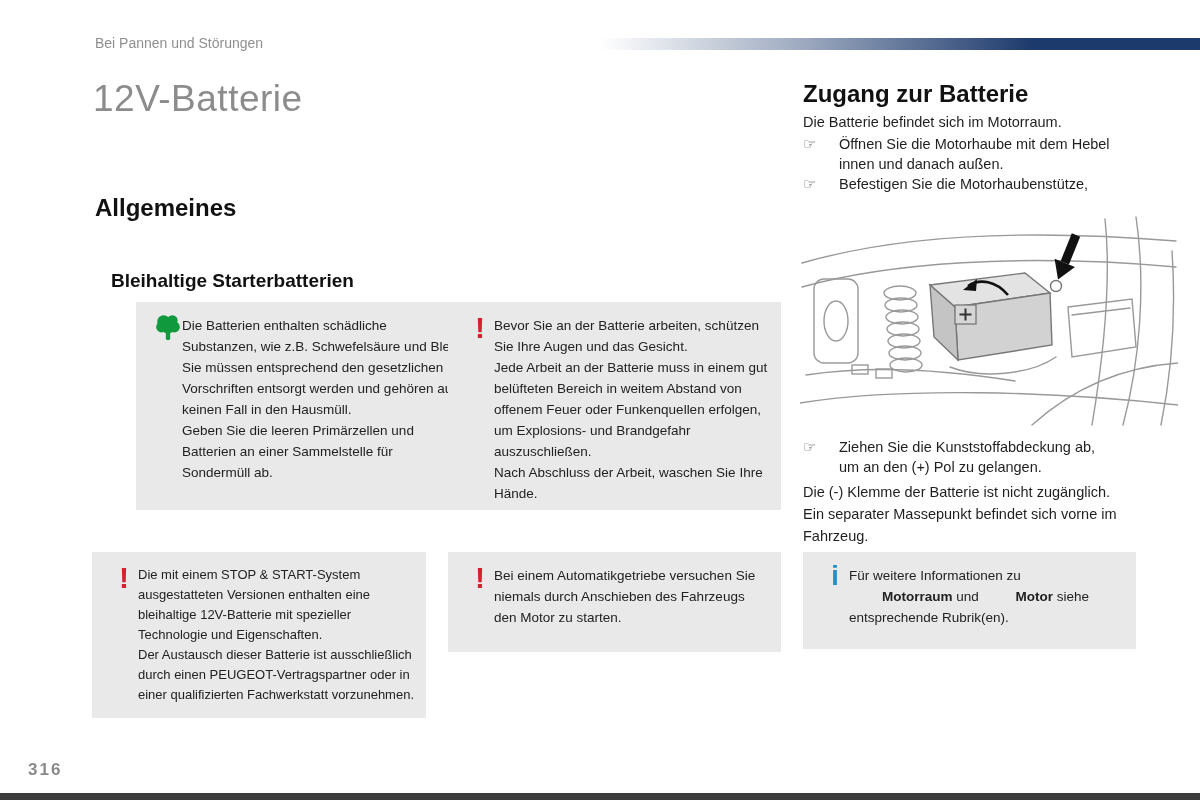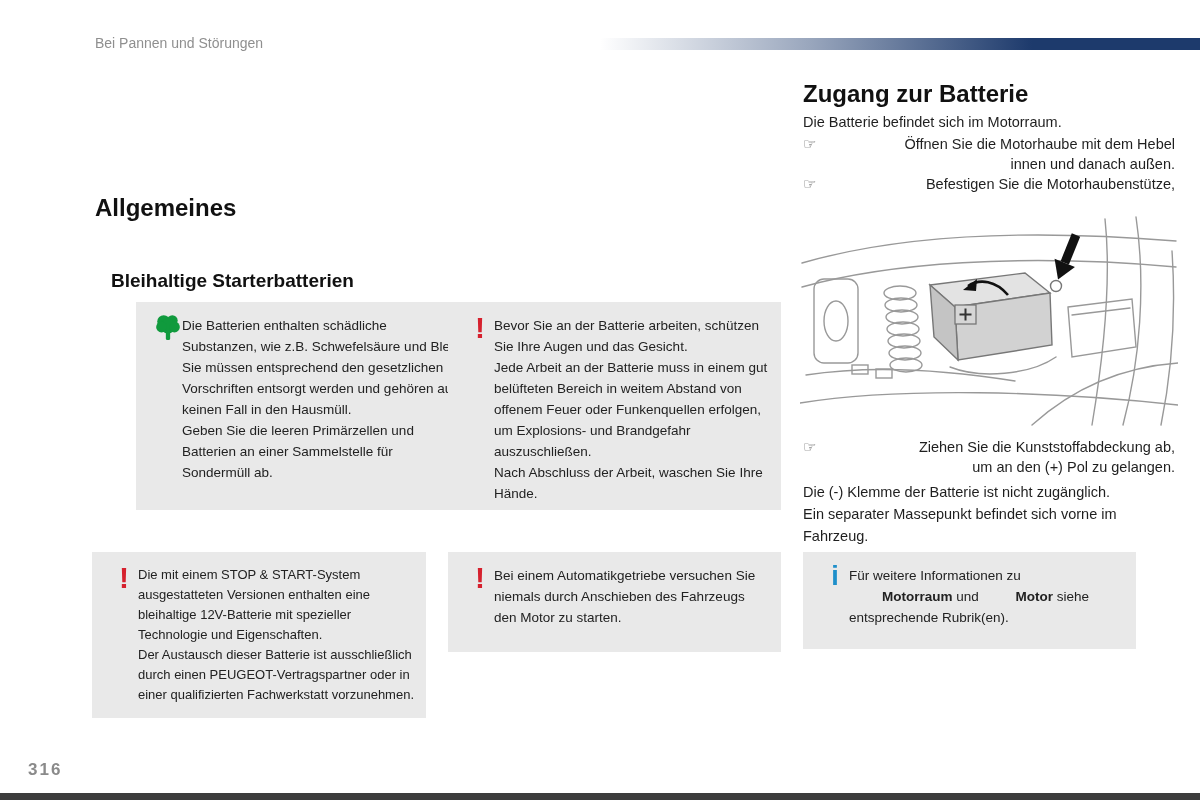--- a/index.html
+++ b/index.html
@@ -38,21 +38,21 @@
   .note-text {
     position:absolute; left:46px; top:13px; right:11px;
     font-size:13.5px; line-height:21px; color:#222; white-space:pre-line;
   }
   .note-c .note-text { font-size:13px; line-height:20px; }
 
   .lead { position:absolute; left:803px; top:114px; width:370px; margin:0; font-size:14.5px; }
   .steps { position:absolute; left:803px; top:134px; width:372px; }
   .step { display:flex; align-items:flex-start; }
   .hand { flex:0 0 36px; font-size:15px; color:#555; line-height:20px; }
-  .step-text { flex:1; font-size:14.5px; line-height:20px; white-space:pre-line;text-align:right; }
+  .step-text { flex:1; font-size:14.5px; line-height:20px; white-space:pre-line; }
   .steps-lower { position:absolute; left:803px; top:437px; width:372px; }
   .after-text {
     position:absolute; left:803px; top:481px; width:370px; margin:0;
     font-size:14.5px; line-height:22px; white-space:pre-line;
   }
 
   .illus { position:absolute; left:800px; top:215px; width:378px; height:212px; }
 
   .pagenum {
     position:absolute; left:28px; top:760px; font-size:17px; font-weight:700;
@@ -65,20 +65,21 @@
   b { font-weight:700;padding-left:33px; }
 </style>
 </head>
 <body>
 
 <div class="page">
 
   <div class="breadcrumb">Bei Pannen und Störungen</div>
   <div class="top-bar"></div>
 
+  <h1 class="title">12V-Batterie</h1>
   <h2 class="h-allg">Allgemeines</h2>
   <h3 class="h-blei">Bleihaltige Starterbatterien</h3>
 
   <div class="note note-a">
     <span class="note-icon">
       <svg width="26" height="28" viewBox="0 0 24 26" aria-hidden="true">
         <g fill="#109a3d">
           <circle cx="8" cy="8" r="6"></circle>
             <circle cx="16" cy="7" r="5"></circle>
           <circle cx="12" cy="12" r="7"></circle>

